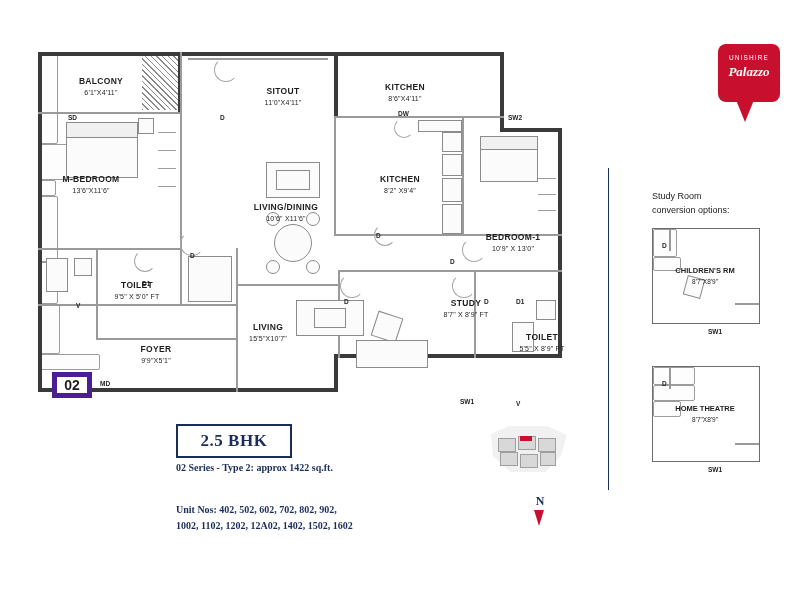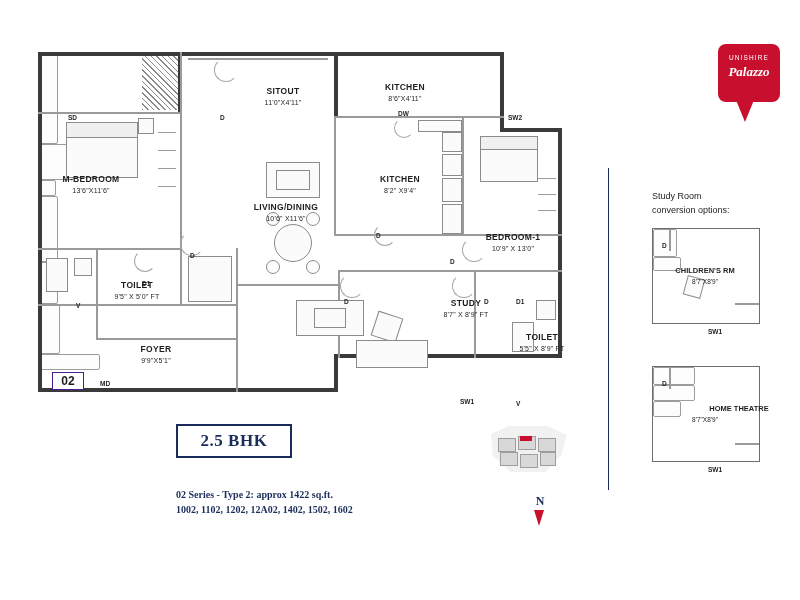--- a/index.html
+++ b/index.html
@@ -158,21 +158,20 @@
     letter-spacing: 0.5px;
   }
   .subtitle {
     position: absolute;
     left: 168px;
     top: 462px;
     font-size: 10px;
     font-weight: bold;
     color: #1a2d5a;
     font-family: "Liberation Serif", serif;
-    margin-top: 27px;
   }
   .unitnos {
     position: absolute;
     left: 168px;
     top: 502px;
     width: 330px;
     font-size: 10px;
     font-weight: bold;
     color: #1a2d5a;
     font-family: "Liberation Serif", serif;
@@ -274,25 +273,25 @@
     font-size: 6.5px;
     font-weight: bold;
     color: #1d1d1d;
   }
   .numbox {
     position: absolute;
     left: 44px;
     top: 372px;
     width: 30px;
     height: 16px;
-    border: 1px solid #4c1d95;
+    border: 5px solid #4c1d95;
     display: flex;
     align-items: center;
     justify-content: center;
-    font-size: 12px;
+    font-size: 14px;
     font-weight: bold;
     color: #1d1d1d;
     background: #fff;
   }
 </style>
 </head>
 <body>
 
 <div class="stage">
 
@@ -393,20 +392,24 @@
 
     <div class="arc" style="left:176px;top:6px;width:22px;height:22px;"></div>
     <div class="arc" style="left:142px;top:180px;width:22px;height:22px;"></div>
     <div class="arc" style="left:336px;top:172px;width:20px;height:20px;"></div>
     <div class="arc" style="left:424px;top:186px;width:22px;height:22px;"></div>
     <div class="arc" style="left:302px;top:222px;width:22px;height:22px;"></div>
     <div class="arc" style="left:414px;top:222px;width:22px;height:22px;"></div>
     <div class="arc" style="left:96px;top:198px;width:20px;height:20px;"></div>
     <div class="arc" style="left:356px;top:66px;width:18px;height:18px;"></div>
 
+    <div class="lbl" style="left:8px; top:24px; width:110px;">
+      <span class="name">BALCONY</span>
+      <span class="dim">6'1"X4'11"</span>
+    </div>
 
     <div class="lbl" style="left:190px; top:34px; width:110px;">
       <span class="name">SITOUT</span>
       <span class="dim">11'0"X4'11"</span>
     </div>
 
     <div class="lbl" style="left:312px; top:30px; width:110px;">
       <span class="name">KITCHEN</span>
       <span class="dim">8'6"X4'11"</span>
     </div>
@@ -439,20 +442,24 @@
     <div class="lbl" style="left:378px; top:246px; width:100px;">
       <span class="name">STUDY</span>
       <span class="dim">8'7" X 8'9" FT</span>
     </div>
 
     <div class="lbl" style="left:456px; top:280px; width:96px;">
       <span class="name">TOILET</span>
       <span class="dim">5'5" X 8'9" FT</span>
     </div>
 
+    <div class="lbl" style="left:180px; top:270px; width:100px;">
+      <span class="name">LIVING</span>
+      <span class="dim">15'5"X10'7"</span>
+    </div>
 
     <div class="lbl" style="left:68px; top:292px; width:100px;">
       <span class="name">FOYER</span>
       <span class="dim">9'9"X5'1"</span>
     </div>
 
     <div class="tag" style="left:30px;  top:62px;">SD</div>
     <div class="tag" style="left:360px; top:58px;">DW</div>
     <div class="tag" style="left:62px;  top:328px;">MD</div>
     <div class="tag" style="left:38px;  top:250px;">V</div>
@@ -469,20 +476,21 @@
     <div class="tag" style="left:478px; top:246px;">D1</div>
   </div>
 
   <div class="numbox">02</div>
 
   <div class="title-box">
     <span>2.5 BHK</span>
   </div>
   <div class="subtitle">02 Series - Type 2: approx 1422 sq.ft.</div>
   <div class="unitnos">
+    <div>Unit Nos: 402, 502, 602, 702, 802, 902,</div>
     <div>1002, 1102, 1202, 12A02, 1402, 1502, 1602</div>
   </div>
 
   <div class="keyplan">
     <div class="kp-shape"></div>
     <div class="kp-cell" style="left:14px;top:14px;width:16px;height:12px;"></div>
     <div class="kp-cell" style="left:34px;top:12px;width:16px;height:12px;"></div>
     <div class="kp-cell" style="left:54px;top:14px;width:16px;height:12px;"></div>
     <div class="kp-cell" style="left:16px;top:28px;width:16px;height:12px;"></div>
     <div class="kp-cell" style="left:36px;top:30px;width:16px;height:12px;"></div>
@@ -515,17 +523,17 @@
   <div class="opt-tag" style="left:700px; top:328px;">SW1</div>
 
   <div class="opt-box" style="left:644px; top:366px;">
     <div class="thin" style="left:16px;top:0px;width:2px;height:22px;"></div>
     <div class="fur-soft" style="left:44px;top:10px;width:40px;height:16px;"></div>
     <div class="fur-soft" style="left:44px;top:30px;width:40px;height:14px;"></div>
     <div class="fur-soft" style="left:78px;top:62px;width:26px;height:14px;"></div>
     <div class="thin" style="left:82px;top:76px;width:24px;height:2px;"></div>
   </div>
   <div class="opt-tag" style="left:654px; top:380px;">D</div>
-  <div class="opt-label" style="left:644px; top:404px;margin-left:34px;">HOME THEATRE</div>
+  <div class="opt-label" style="left:644px; top:404px;">HOME THEATRE</div>
   <div class="opt-dim" style="left:644px; top:416px;">8'7"X8'9"</div>
   <div class="opt-tag" style="left:700px; top:466px;">SW1</div>
 
 </div>
 
 </body></html>

